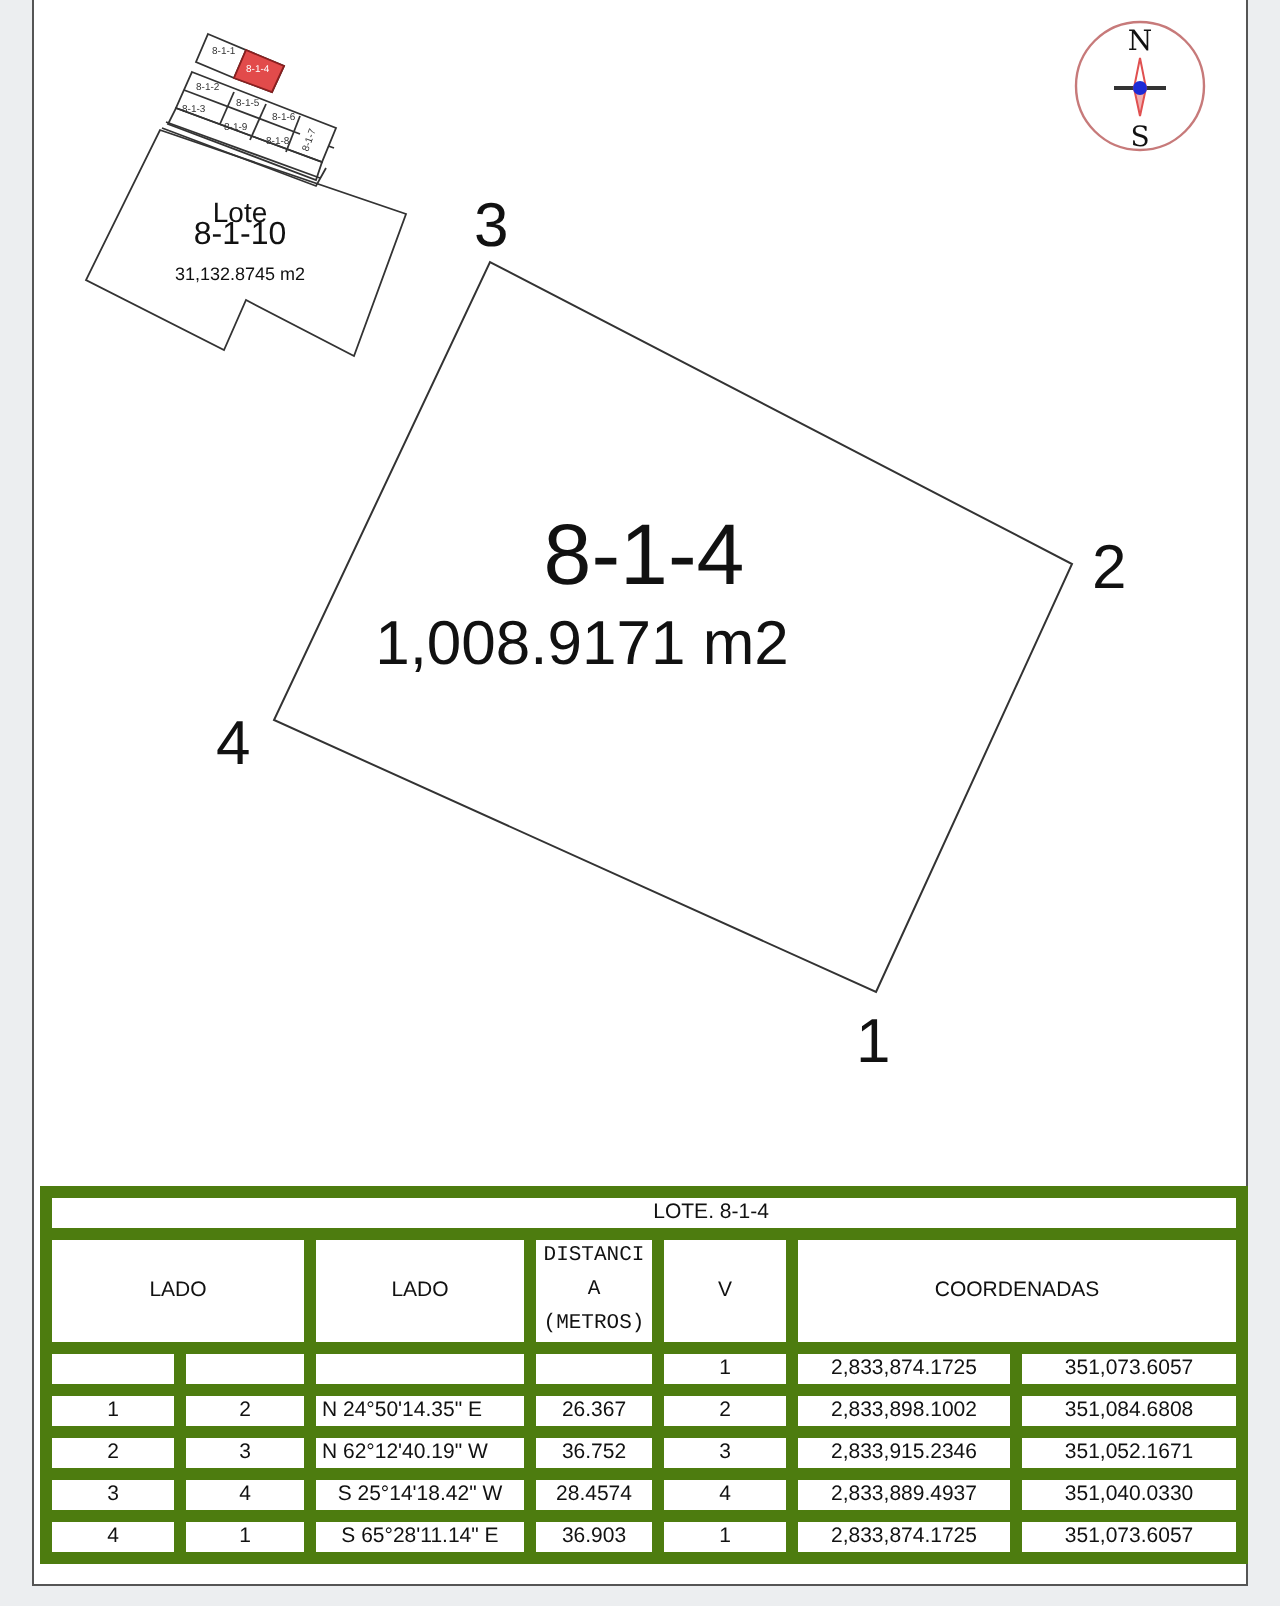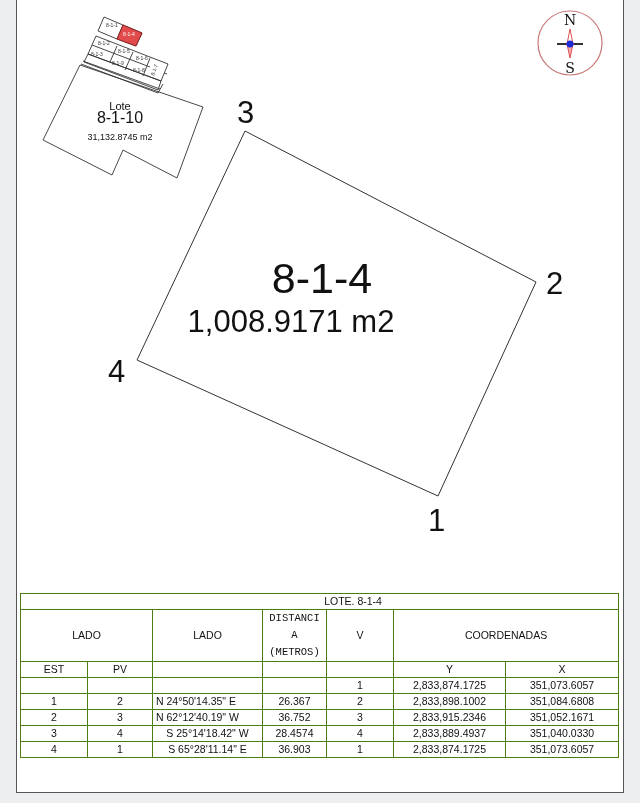--- a/index.html
+++ b/index.html
@@ -3,24 +3,24 @@
 <meta charset="utf-8">
 <style>
   html, body { margin:0; padding:0; }
   body { width:640px; height:803px; background:#eceef0; position:relative; overflow:hidden; font-family:"Liberation Sans", sans-serif; color:#111; }
   .sheet { position:absolute; left:16px; top:-2px; width:608px; height:795px; background:#fff; border:1px solid #555; box-sizing:border-box; }
   svg.drawing { position:absolute; left:0; top:0; width:640px; height:803px; }
   .lbl { position:absolute; color:#111; white-space:nowrap; }
   .big-id { left:0; width:640px; top:255px; text-align:center; font-size:43px; line-height:46px; padding-left:2px; }
   .big-area { left:0; width:540px; top:304px; text-align:center; font-size:31px; line-height:36px; padding-left:42px; box-sizing:border-box; }
   .vertex { font-size:31px; line-height:32px; }
-  .lote-lbl { left:60px; width:120px; text-align:center; font-size:11px; line-height:11px; }
+  .lote-lbl { left:60px; width:120px; text-align:center; font-size:14px; line-height:11px; }
   
   table.tbl { position:absolute; left:20px; top:593px; width:598px; border-collapse:collapse; font-size:10.5px; table-layout:fixed; }
-  table.tbl td { border:1px solid #4d7c0f; padding:0 3px; height:15px; line-height:15px; overflow:hidden; white-space:nowrap;margin-top:24px; }
+  table.tbl td { border:6px solid #4d7c0f; padding:0 3px; height:15px; line-height:15px; overflow:hidden; white-space:nowrap;margin-top:24px; }
   .c { text-align:center; }
   .r { text-align:center; }
   .l { text-align:left; }
   .hdr td { height:63px; }
   .hdr-txt { line-height:17px; white-space:normal;font-family:Liberation Mono, monospace; }
 </style>
 </head>
 <body>
 
 <div class="sheet"></div>
@@ -98,29 +98,20 @@
   <tr class="hdr">
     <td colspan="2" class="c">LADO</td>
     <td class="c">LADO</td>
     <td class="c">
           <div class="hdr-txt">DISTANCI A (METROS)</div>
         </td>
     <td class="c">V</td>
     <td colspan="2" class="c">COORDENADAS</td>
   </tr>
   <tr>
-    <td class="c">EST</td>
-    <td class="c">PV</td>
-    <td></td>
-    <td></td>
-    <td></td>
-    <td class="c">Y</td>
-    <td class="c">X</td>
-  </tr>
-  <tr>
     <td></td>
         <td></td>
         <td></td>
         <td></td>
     <td class="c">1</td>
     <td class="r">2,833,874.1725</td>
     <td class="r">351,073.6057</td>
   </tr>
   <tr>
     <td class="r">1</td>

